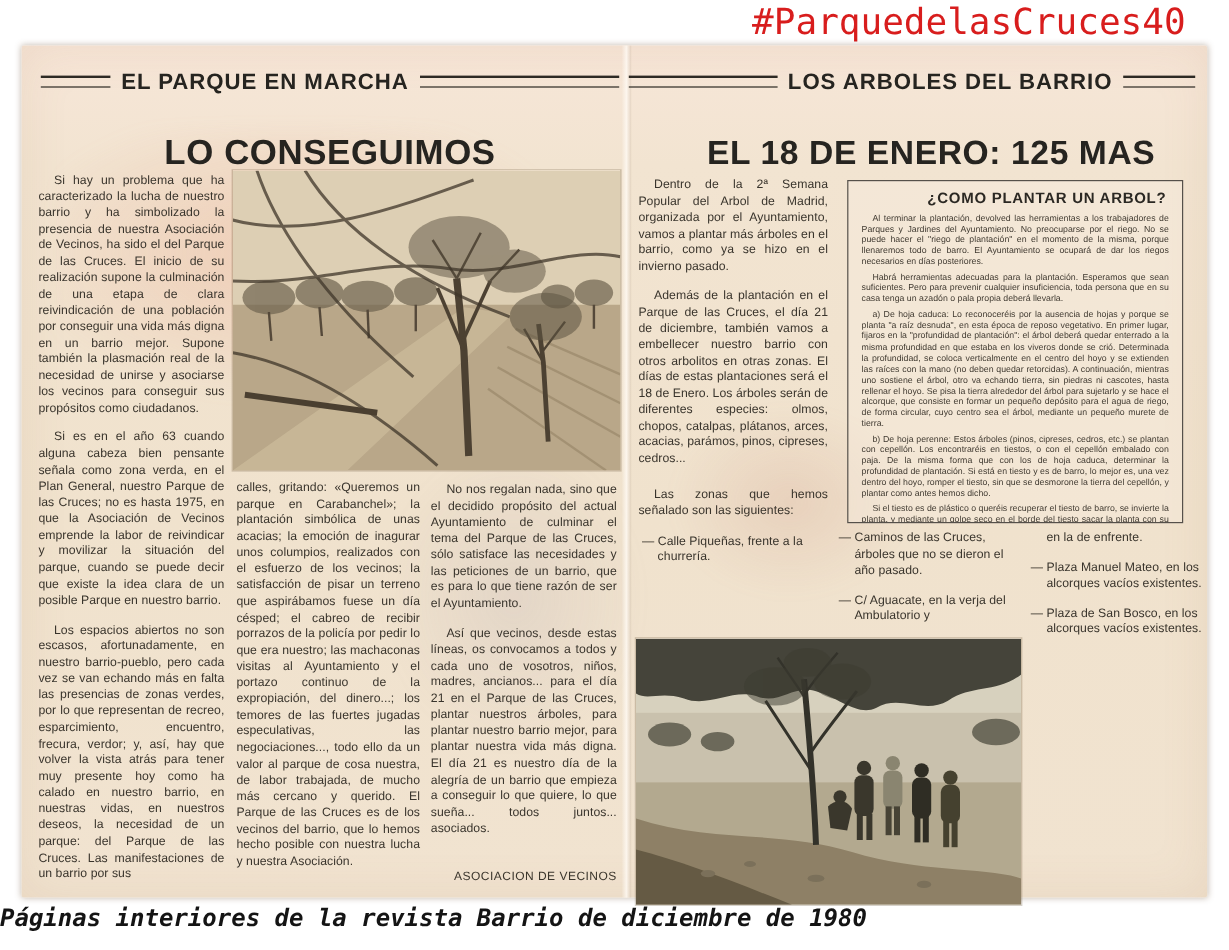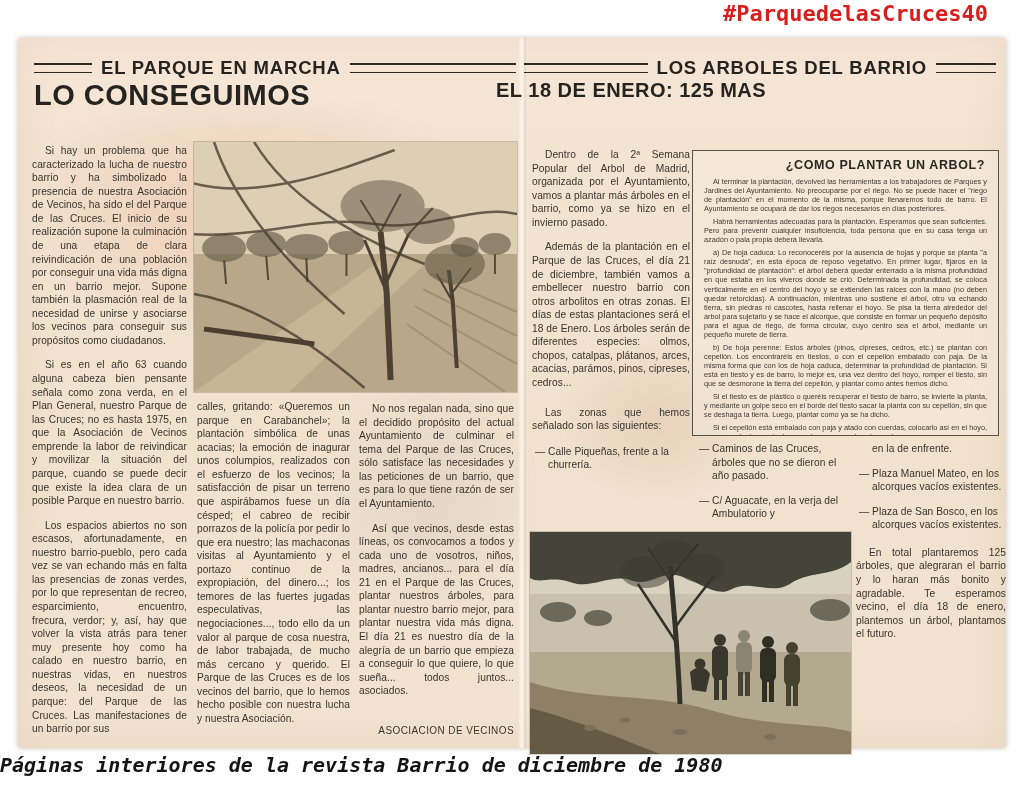--- a/index.html
+++ b/index.html
@@ -4,22 +4,22 @@
 <style>
   html,body{margin:0;padding:0;}
   body{
     width:1024px;height:792px;position:relative;background:#ffffff;
     font-family:"Liberation Sans", sans-serif;overflow:hidden;
   }
   
   .top-bar{position:absolute;top:0;left:0;width:1024px;height:38px;background:#ffffff;}
   .hashtag{
     position:absolute;top:1px;right:36px;
-    font-family:"DejaVu Sans Mono", monospace;font-weight:bold;
-    font-size:22px;color:#d81d1d;letter-spacing:0px;
+    font-family:"DejaVu Sans Mono", monospace;font-weight:normal;
+    font-size:30px;color:#d81d1d;letter-spacing:0px;
   }
   
   .page{
     position:absolute;left:18px;top:38px;width:988px;height:710px;
     background:linear-gradient(180deg,#f7e6d8 0%,#f2e4d1 14%,#f0e2cd 55%,#f1e3d0 100%);
     box-shadow:0 0 5px rgba(90,60,30,.35), inset 0 0 40px rgba(170,120,80,.12);
     border-radius:2px;
   }
   .ghost{position:absolute;filter:blur(7px);pointer-events:none;}
   .center-fold{
@@ -27,22 +27,22 @@
     background:linear-gradient(90deg,rgba(120,90,60,0) 0%,rgba(255,250,244,.8) 50%,rgba(120,90,60,.12) 100%);
   }
   
   .kicker-row{position:absolute;display:flex;align-items:center;height:20px;}
   .rule{height:7px;border-top:2.5px solid #2d2a24;border-bottom:1.8px solid #2d2a24;}
   .kicker{
     font-weight:bold;color:#262420;font-size:18.5px;letter-spacing:.8px;
     white-space:nowrap;padding:0 9px;
   }
   .big-title{
-    position:absolute;text-align:left;font-weight:bold;color:#262420;
-    font-size:29px;letter-spacing:.5px;
+    position:absolute;text-align:center;font-weight:bold;color:#262420;
+    font-size:29px;letter-spacing:.5px;margin-top:33px;
   }
   
   .col{
     position:absolute;color:#39342c;font-size:10.2px;line-height:1.33;
     text-align:justify;letter-spacing:.05px;
   }
   .col p{margin:0 0 11px;text-indent:13px;}
   .col p.cont{text-indent:0;}
   .hang{padding-left:16px;text-indent:-13px !important;text-align:left;margin:0 0 8px;}
   .hang.cont{text-indent:0 !important;}
@@ -164,49 +164,48 @@
       <div class="signature">ASOCIACION DE VECINOS</div>
     </div>
   </div>
 
   <div>
     <div class="kicker-row" style="left:506px;top:20px;width:472px;">
       <span class="rule" style="flex:1;"></span>
       <span class="kicker">LOS ARBOLES DEL BARRIO</span>
       <span class="rule" style="width:60px;"></span>
     </div>
-    <div class="big-title" style="left:478px;top:41px;width:472px;font-size:20px;">EL 18 DE ENERO: 125 MAS</div>
+    <div class="big-title" style="left:522px;top:41px;width:472px;font-size:28px;">EL 18 DE ENERO: 125 MAS</div>
 
     <div class="col" style="left:514px;top:110px;width:158px;height:380px;">
       <p>Dentro de la 2ª Semana Popular del Arbol de Madrid, organizada por el Ayuntamiento, vamos a plantar más árboles en el barrio, como ya se hizo en el invierno pasado.</p>
       <p>Además de la plantación en el Parque de las Cruces, el día 21 de diciembre, también vamos a embellecer nuestro barrio con otros arbolitos en otras zonas. El días de estas plantaciones será el 18 de Enero. Los árboles serán de diferentes especies: olmos, chopos, catalpas, plátanos, arces, acacias, parámos, pinos, cipreses, cedros...</p>
       <p style="margin-top:16px;">Las zonas que hemos señalado son las siguientes:</p>
       <p class="hang" style="margin-top:12px;">— Calle Piqueñas, frente a la churrería.</p>
     </div>
 
-    <div class="howto" style="left:674px;top:112px;width:307px;height:286px;">
+    <div class="howto" style="left:688px;top:112px;width:280px;height:286px;">
       <h3>¿COMO PLANTAR UN ARBOL?</h3>
       <p>Al terminar la plantación, devolved las herramientas a los trabajadores de Parques y Jardines del Ayuntamiento. No preocuparse por el riego. No se puede hacer el "riego de plantación" en el momento de la misma, porque llenaremos todo de barro. El Ayuntamiento se ocupará de dar los riegos necesarios en días posteriores.</p>
       <p>Habrá herramientas adecuadas para la plantación. Esperamos que sean suficientes. Pero para prevenir cualquier insuficiencia, toda persona que en su casa tenga un azadón o pala propia deberá llevarla.</p>
       <p>a) De hoja caduca: Lo reconoceréis por la ausencia de hojas y porque se planta "a raíz desnuda", en esta época de reposo vegetativo. En primer lugar, fijaros en la "profundidad de plantación": el árbol deberá quedar enterrado a la misma profundidad en que estaba en los viveros donde se crió. Determinada la profundidad, se coloca verticalmente en el centro del hoyo y se extienden las raíces con la mano (no deben quedar retorcidas). A continuación, mientras uno sostiene el árbol, otro va echando tierra, sin piedras ni cascotes, hasta rellenar el hoyo. Se pisa la tierra alrededor del árbol para sujetarlo y se hace el alcorque, que consiste en formar un pequeño depósito para el agua de riego, de forma circular, cuyo centro sea el árbol, mediante un pequeño murete de tierra.</p>
       <p>b) De hoja perenne: Estos árboles (pinos, cipreses, cedros, etc.) se plantan con cepellón. Los encontraréis en tiestos, o con el cepellón embalado con paja. De la misma forma que con los de hoja caduca, determinar la profundidad de plantación. Si está en tiesto y es de barro, lo mejor es, una vez dentro del hoyo, romper el tiesto, sin que se desmorone la tierra del cepellón, y plantar como antes hemos dicho.</p>
       <p>Si el tiesto es de plástico o queréis recuperar el tiesto de barro, se invierte la planta, y mediante un golpe seco en el borde del tiesto sacar la planta con su cepellón, sin que se deshaga la tierra. Luego, plantar como ya se ha dicho.</p>
       <p>Si el cepellón está embalado con paja y atado con cuerdas, colocarlo así en el hoyo, y una vez dentro, cortar las cuerdas y separar la paja con las manos.</p>
     </div>
 
     <div class="col" style="left:678px;top:404px;width:155px;height:110px;">
       <p class="hang">— Caminos de las Cruces, árboles que no se dieron el año pasado.</p>
       <p class="hang">— C/ Aguacate, en la verja del Ambulatorio y</p>
     </div>
 
     <div class="col" style="left:838px;top:404px;width:150px;height:314px;">
       <p class="hang cont">en la de enfrente.</p>
       <p class="hang">— Plaza Manuel Mateo, en los alcorques vacíos existentes.</p>
       <p class="hang">— Plaza de San Bosco, en los alcorques vacíos existentes.</p>
-      <p style="margin-top:14px;">En total plantaremos 125 árboles, que alegraran el barrio y lo haran más bonito y agradable. Te esperamos vecino, el día 18 de enero, plantemos un árbol, plantamos el futuro.</p>
     </div>
 
     <div class="photo" style="left:512px;top:494px;width:321px;height:222px;">
       <svg viewBox="0 0 321 222" preserveAspectRatio="none">
         <rect width="321" height="222" fill="#c9c1ad"></rect>
         <rect width="321" height="62" fill="#d7d1be"></rect>
         <path d="M0,0 H321 V30 C300,46 280,38 260,52 C240,64 220,46 200,58 C185,65 170,50 150,44 C130,38 120,56 100,48 C80,42 60,58 40,50 C20,44 10,52 0,46 Z" fill="#45443a"></path>
         <g fill="#565446" opacity="0.8">
           <ellipse cx="28" cy="80" rx="18" ry="10"></ellipse>
           <ellipse cx="68" cy="86" rx="14" ry="8"></ellipse>

